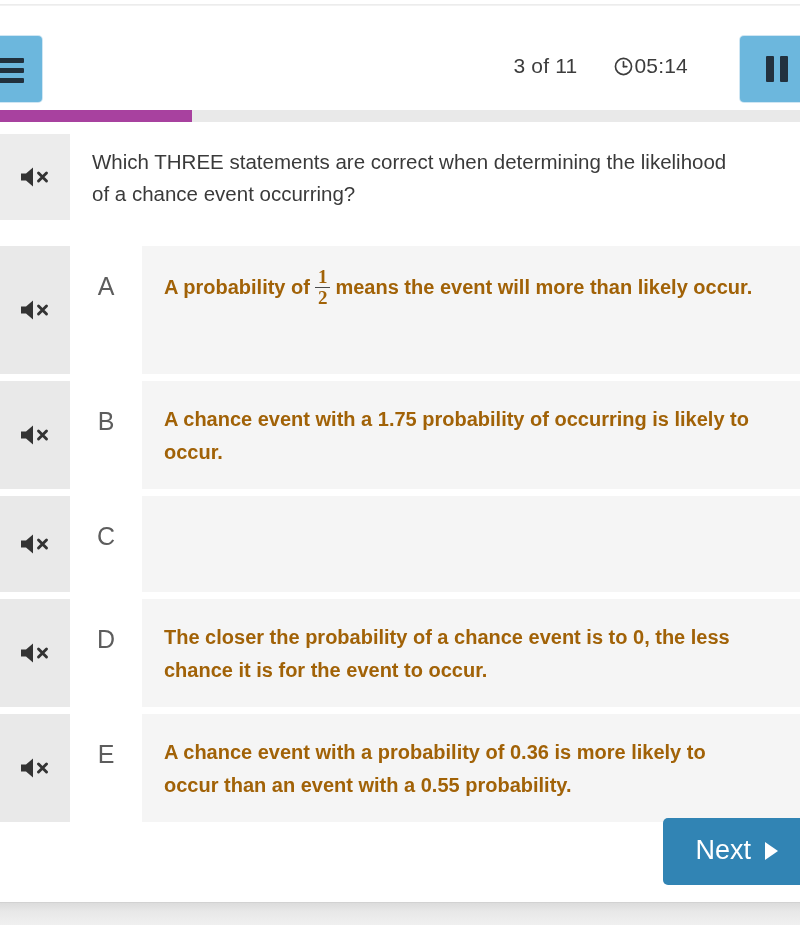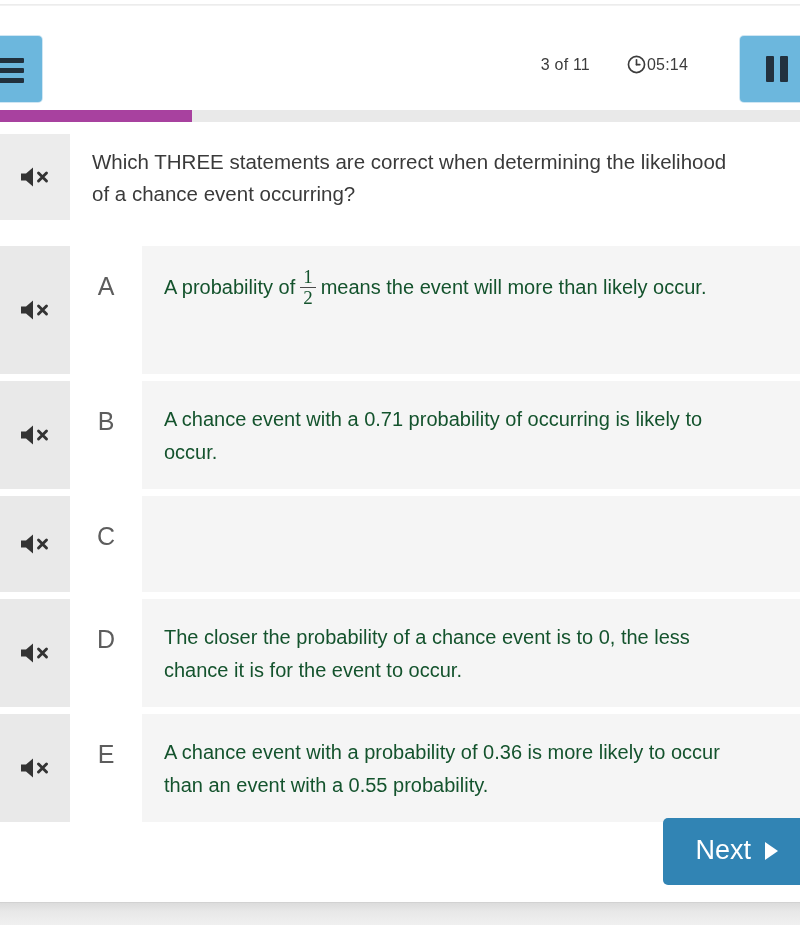--- a/index.html
+++ b/index.html
@@ -60,21 +60,21 @@
   .menu-button .bar.b2 { top: 32px; }
   .menu-button .bar.b3 { top: 42px; }
 
   .header-center {
     position: absolute;
     right: 112px;
     top: 48px;
     display: flex;
     align-items: center;
     gap: 36px;
-    font-size: 16px;
+    font-size: 21px;
     color: #3c3c3c;
     letter-spacing: 0.2px;
   }
   .progress-counter { white-space: nowrap; }
 
   .timer-group {
     display: flex;
     align-items: center;
     white-space: nowrap;
   }
@@ -184,21 +184,22 @@
     padding-top: 26px;
     font-size: 25px;
     color: #5d5d5d;
     font-weight: 400;
   }
   .option-text {
     flex: 1;
     padding: 22px 44px 20px 22px;
     font-size: 20px;
     line-height: 33px;
-    color: #14532d;
+    color: #a16207;
+    font-weight: bold;
   }
   .option-row.tall { min-height: 128px; }
 
   
   .frac {
     display: inline-block;
     vertical-align: middle;
     text-align: center;
     font-family: "Liberation Serif", serif;
     font-size: 19px;
@@ -307,21 +308,21 @@
   </div>
 
   <div class="option-row">
     <div class="speaker-cell">
       <svg class="speaker-icon" viewBox="0 0 34 26">
         <path d="M3 9.5 H8 L15 3.5 V22.5 L8 16.5 H3 Z" fill="#333333"></path>
         <path d="M20.5 9 L28.5 17 M28.5 9 L20.5 17" stroke="#333333" stroke-width="2.9" stroke-linecap="round"></path>
       </svg>
     </div>
     <div class="option-letter">B</div>
-    <div class="option-text">A chance event with a 0.71 probability of occurring is likely to occur.</div>
+    <div class="option-text">A chance event with a 1.75 probability of occurring is likely to occur.</div>
   </div>
 
   <div class="option-row">
     <div class="speaker-cell">
       <svg class="speaker-icon" viewBox="0 0 34 26">
         <path d="M3 9.5 H8 L15 3.5 V22.5 L8 16.5 H3 Z" fill="#333333"></path>
         <path d="M20.5 9 L28.5 17 M28.5 9 L20.5 17" stroke="#333333" stroke-width="2.9" stroke-linecap="round"></path>
       </svg>
     </div>
     <div class="option-letter">C</div>

